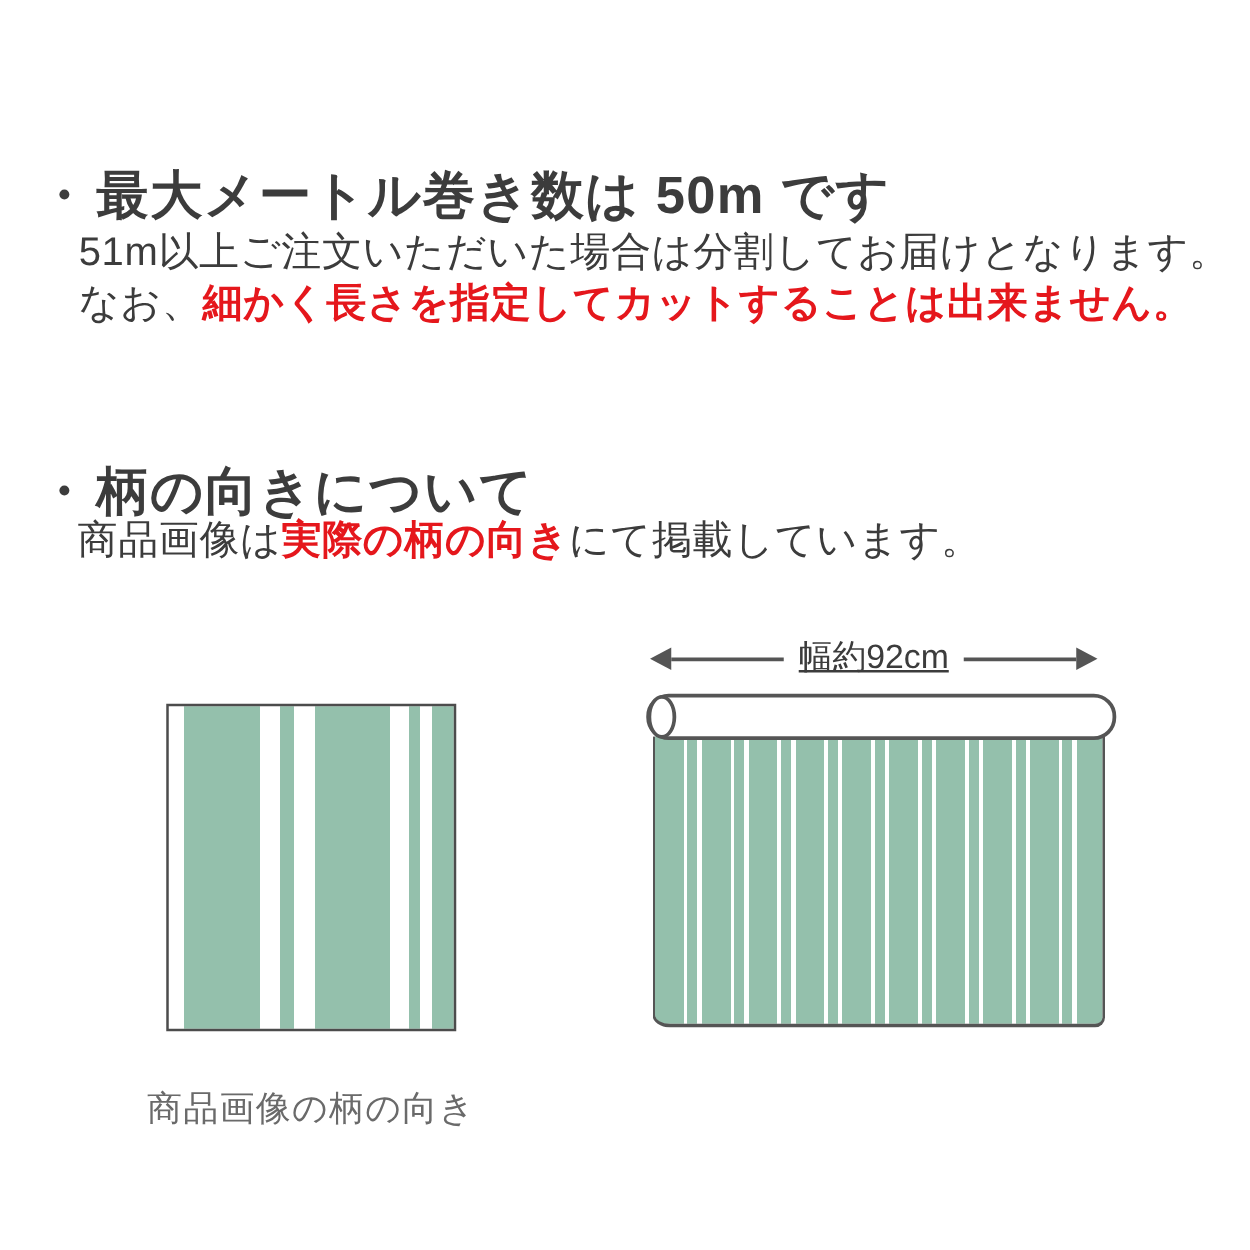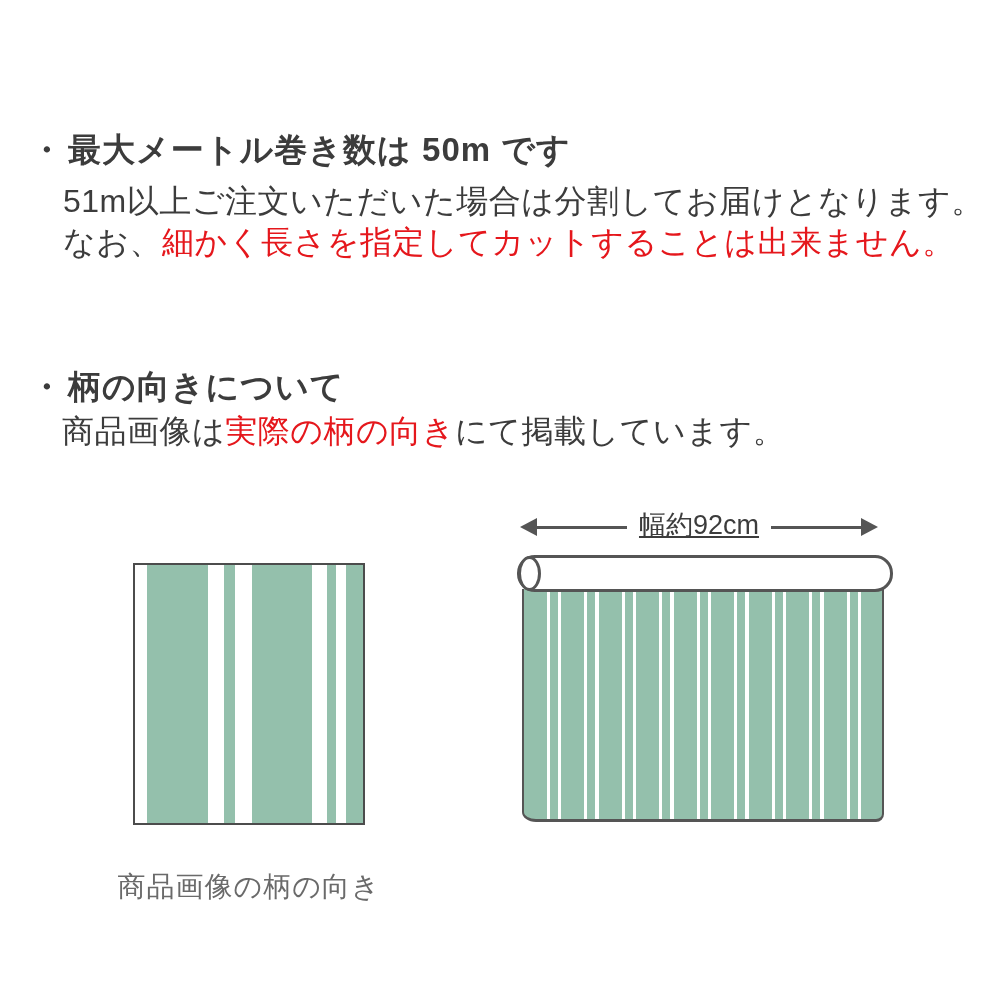--- a/index.html
+++ b/index.html
@@ -14,24 +14,24 @@
   html,body{background:#fff;}
   .stage{
     position:relative;
     width:1000px;height:1000px;
     background:var(--bg);
     overflow:hidden;
     font-family:"Liberation Sans","DejaVu Sans",sans-serif;
     color:var(--text-dark);
   }
   .abs{position:absolute;white-space:nowrap;}
-  .heading{font-size:33px;font-weight:700;letter-spacing:1px;text-align:center;}
+  .heading{font-size:42px;font-weight:700;letter-spacing:1px;text-align:center;}
   .heading .bullet{margin-right:4px;}
   .bodytext{font-size:32px;font-weight:500;letter-spacing:0.5px;margin-left:12px;}
-  .red{color:var(--accent-red);font-weight:400;}
+  .red{color:var(--accent-red);font-weight:700;}
 
   
   .swatch{
     left:133px;top:563px;width:232px;height:262px;
     border:2px solid #4c4c4c;
     background:linear-gradient(to right,
       #fff 0 12px,
       var(--stripe-green) 12px 73px,
       #fff 73px 89px,
       var(--stripe-green) 89px 100px,

